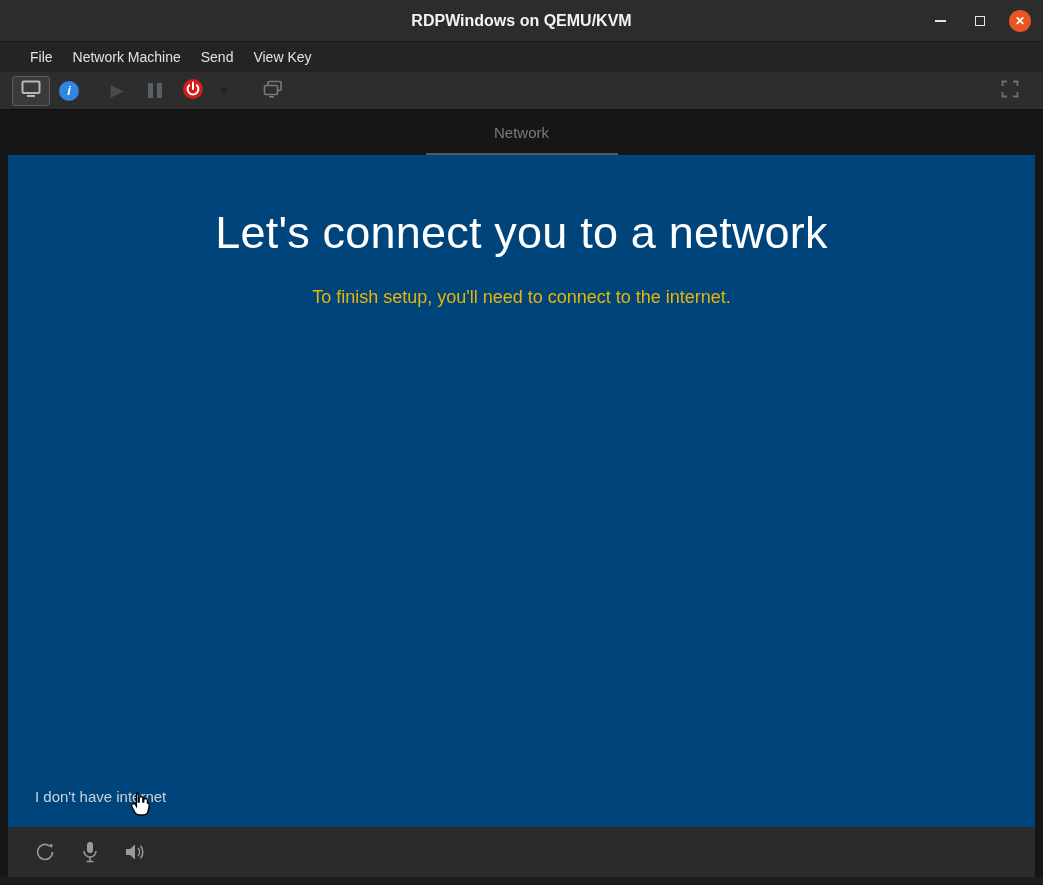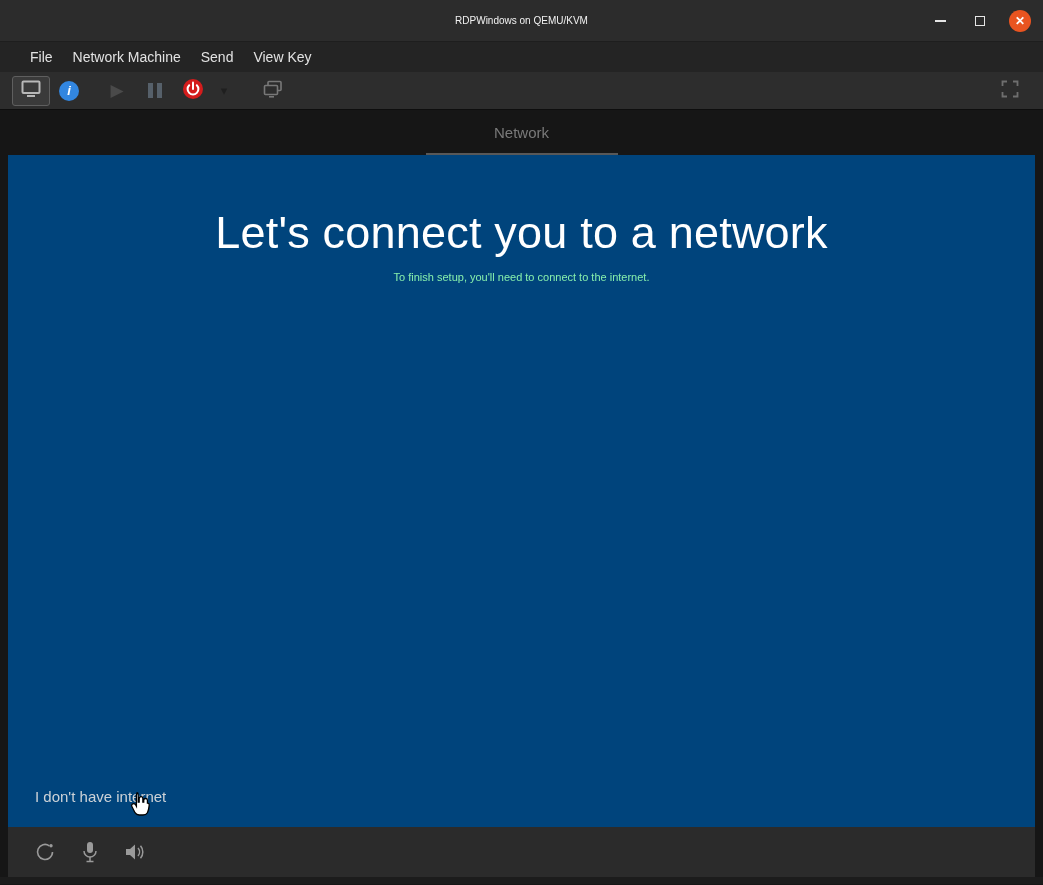--- a/index.html
+++ b/index.html
@@ -9,21 +9,21 @@
     background: #1a1a1a;
   }
   .window { width: 1043px; height: 885px; display: flex; flex-direction: column; background: #161616; }
 
   
   .titlebar {
     height: 42px; background: #2c2c2c; position: relative;
     display: flex; align-items: center; justify-content: center;
     border-bottom: 1px solid #1e1e1e; flex: 0 0 auto;
   }
-  .titlebar .title { color: #f2f2f2; font-size: 10px; font-weight: normal; }
+  .titlebar .title { color: #f2f2f2; font-size: 16px; font-weight: bold; }
   .win-controls {
     position: absolute; right: 10px; top: 0; height: 100%;
     display: flex; align-items: center; gap: 14px;
   }
   .wc-btn { width: 26px; height: 26px; display: flex; align-items: center; justify-content: center; cursor: pointer; }
   .min-glyph { width: 11px; height: 2px; background: #e6e6e6; display: block; }
   .max-glyph { width: 10px; height: 10px; border: 1.5px solid #e6e6e6; display: block; }
   .close-circle {
     width: 22px; height: 22px; border-radius: 50%; background: #e95420;
     color: #ffffff; font-size: 12px; font-weight: bold;
@@ -65,21 +65,21 @@
     position: absolute; bottom: 0; left: 50%; transform: translateX(-50%);
     width: 192px; height: 2px; background: #585858;
   }
   .oobe-body {
     margin: 0 8px; height: 672px; background: #00447c; position: relative;
     text-align: center; flex: 0 0 auto;
   }
   .oobe-heading {
     padding-top: 52px; color: #ffffff; font-size: 45px; font-weight: 300; letter-spacing: 0.2px;
   }
-  .oobe-subtitle { margin-top: 12px; color: #86efac; font-size: 11px; }
+  .oobe-subtitle { margin-top: 28px; color: #eab308; font-size: 18px; }
   .no-internet-link {
     position: absolute; left: 27px; bottom: 22px;
     color: #ccd2d7; font-size: 15px; text-decoration: none; cursor: pointer;
   }
   .hand-cursor { position: absolute; left: 122px; bottom: 6px; }
 
   .oobe-bottombar {
     margin: 0 8px; height: 50px; background: #2b2b2b; flex: 0 0 auto;
     display: flex; align-items: center; padding: 0 26px;
   }

